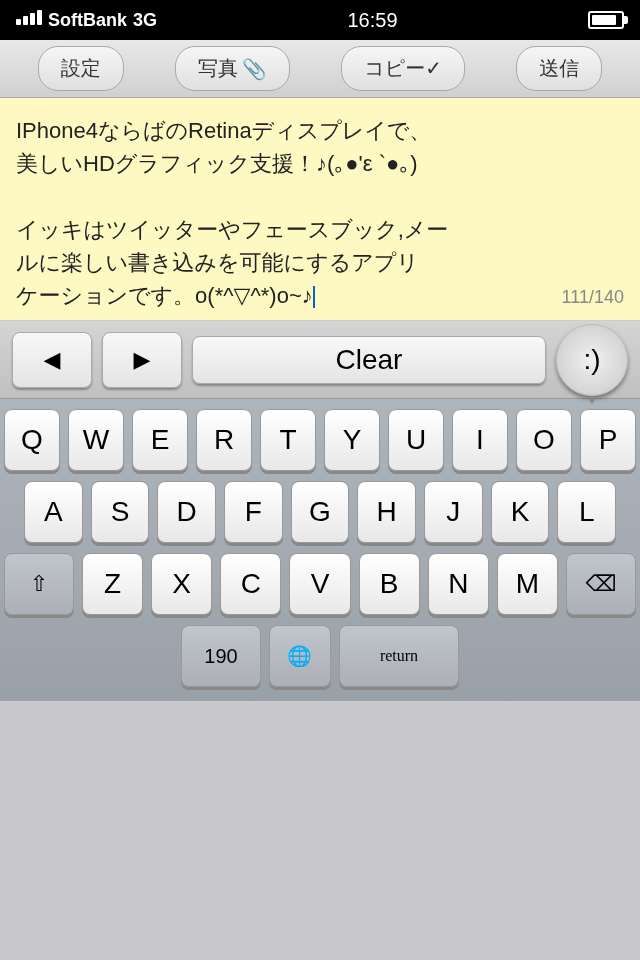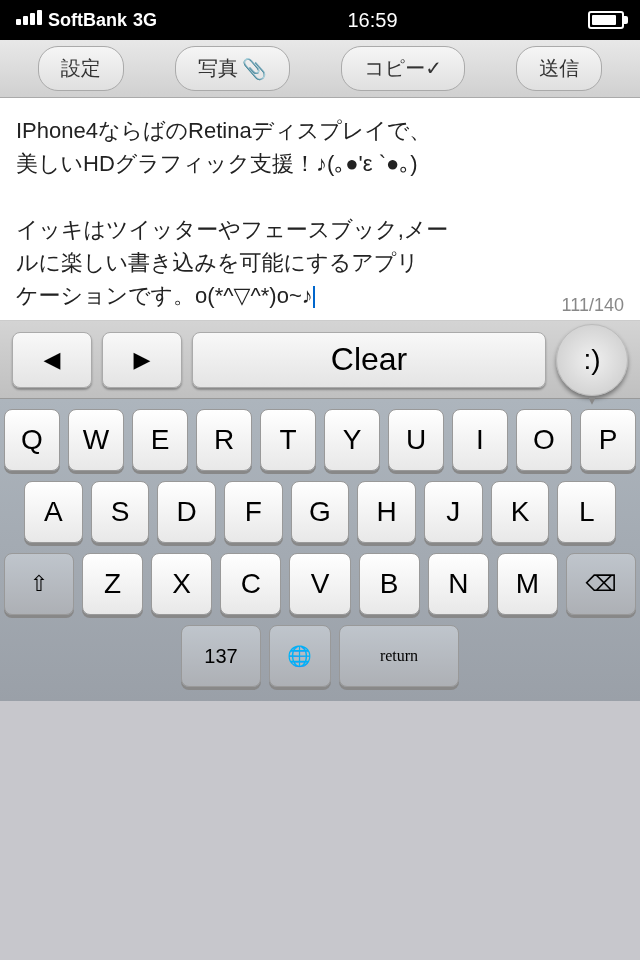--- a/index.html
+++ b/index.html
@@ -79,21 +79,21 @@
       font-size: 20px;
       color: #333;
       cursor: pointer;
       display: flex;
       align-items: center;
       gap: 4px;
     }
 
     
     #text-area-container {
-      background: #ffffff;
+      background: #fef9c3;
       padding: 16px 16px 8px 16px;
       min-height: 220px;
       position: relative;
       border-bottom: 1px solid #ccc;
     }
     #text-content {
       font-size: 22px;
       line-height: 1.5;
       color: #222;
       min-height: 160px;
@@ -102,21 +102,21 @@
       display: inline-block;
       width: 2px;
       height: 22px;
       background: #0066cc;
       vertical-align: text-bottom;
       animation: blink 1s step-end infinite;
     }
     @keyframes blink { 50% { opacity: 0; } }
     #char-count {
       position: absolute;
-      bottom: 4px;
+      bottom: 12px;
       right: 16px;
       font-size: 18px;
       color: #888;
     }
 
     
     #controls-row {
       background: linear-gradient(to bottom, #d4d4d4, #c0c0c0);
       height: 78px;
       display: flex;
@@ -136,25 +136,25 @@
       justify-content: center;
       font-size: 22px;
       cursor: pointer;
       box-shadow: 0 2px 2px rgba(0,0,0,0.3);
     }
     .clear-btn {
       background: linear-gradient(to bottom, #f8f8f8, #e4e4e4);
       border: 1px solid #aaa;
       border-radius: 8px;
       flex: 1;
-      height: 56px;
-      display: flex;
-      align-items: center;
-      justify-content: center;
-      font-size: 32px;
+      height: 48px;
+      display: flex;
+      align-items: center;
+      justify-content: center;
+      font-size: 28px;
       cursor: pointer;
       box-shadow: 0 2px 2px rgba(0,0,0,0.3);
     }
     .emoji-btn {
       width: 72px;
       height: 72px;
       background: radial-gradient(circle, #f0f0f0, #c8c8c8);
       border-radius: 50%;
       display: flex;
       align-items: center;
@@ -347,21 +347,21 @@
     <div class="key">B</div>
     <div class="key">N</div>
     <div class="key">M</div>
     <div class="key key-special key-delete">
       <span class="delete-symbol">⌫</span>
     </div>
   </div>
 
   <div class="key-row">
     <div class="key key-special key-123">
-      <span>137</span>
+      <span>190</span>
     </div>
     <div class="key key-special key-globe">
       <span>🌐</span>
     </div>
     <div class="key key-special key-return">
       <span>return</span>
     </div>
   </div>
 </div>
 

